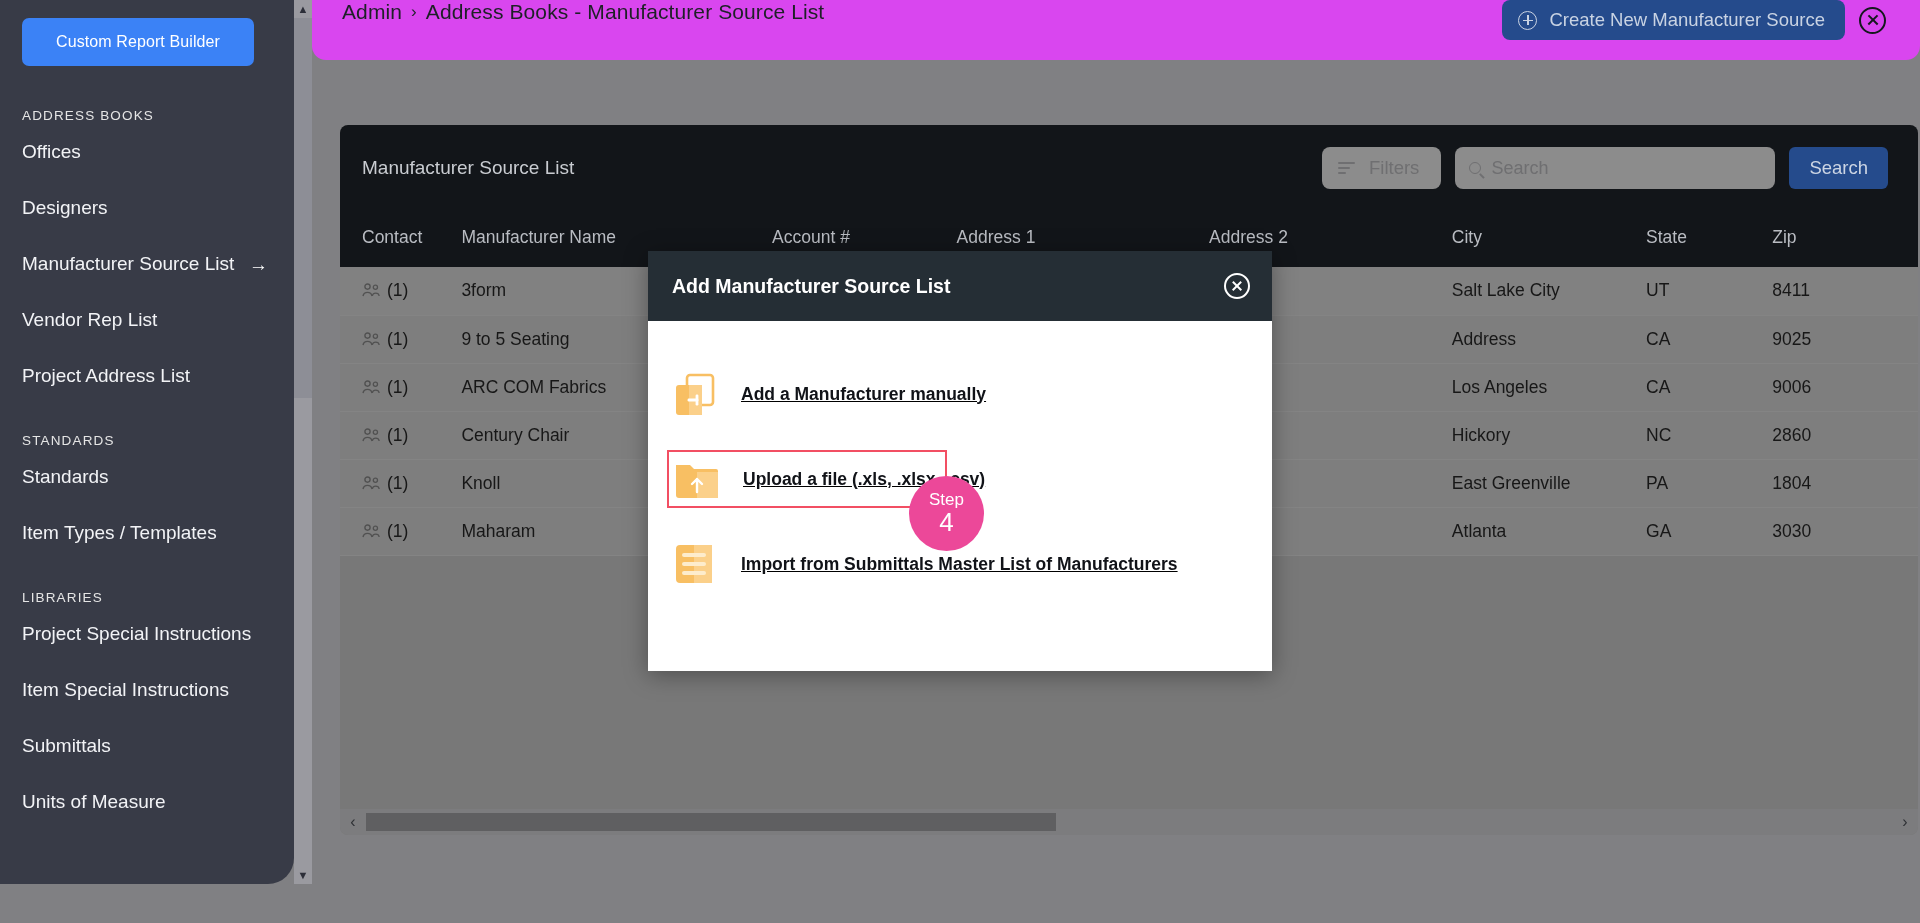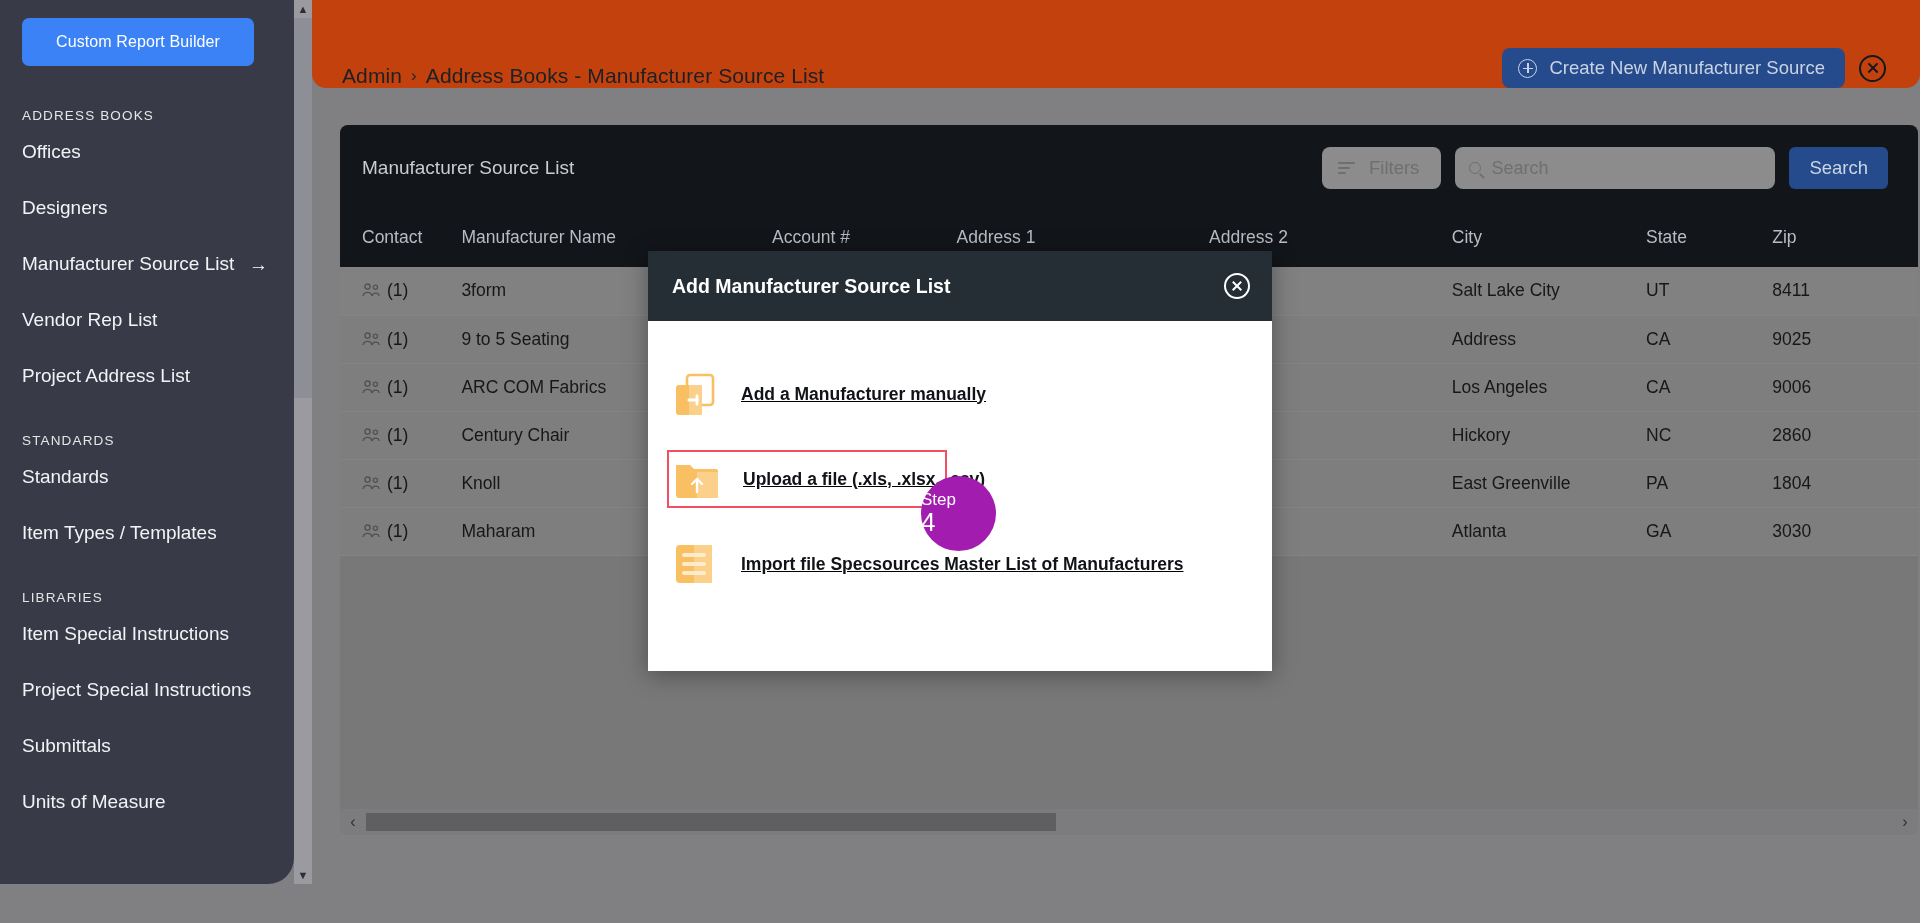--- a/index.html
+++ b/index.html
@@ -59,23 +59,23 @@
   }
   .side-scroll .sb-up { top: 0; }
   .side-scroll .sb-down { bottom: 0; }
 
   
   .page {
     position: absolute; left: 312px; top: 0; right: 0; bottom: 0;
     z-index: 5;
   }
   .topbar {
-    position: absolute; left: 0; top: 0; width: 1608px; height: 88px;
-    background: #c2410c; border-radius: 0 0 14px 14px;
-    display: flex; align-items: flex-end; justify-content: space-between;
+    position: absolute; left: 0; top: 0; width: 1608px; height: 60px;
+    background: #d946ef; border-radius: 0 0 14px 14px;
+    display: flex; align-items: flex-start; justify-content: space-between;
     padding: 0 34px 0 30px;
   }
   .breadcrumb {
     display: flex; align-items: center; gap: 9px;
     color: #1d2026; font-size: 21px; letter-spacing: .1px;
   }
   .breadcrumb .chev { font-size: 17px; color: #20242b; }
   .top-right { display: flex; align-items: center; gap: 14px; }
   .create-btn {
     display: flex; align-items: center; gap: 12px;
@@ -220,24 +220,24 @@
   .opt.wide { width: 520px; }
   .opt.highlight {
     border: 2.4px solid #f24f63; width: 280px; height: 58px;
     margin-left: 19px; padding-left: 2px;
   }
   .opt-label { font-size: 17.5px; font-weight: 700; color: #111318; white-space: nowrap; }
   .opt-icon { width: 50px; height: 50px; position: relative; flex: none; }
 
   
   .step-badge {
-    position: absolute; left: 273px; top: 155px;
+    position: absolute; left: 261px; top: 155px;
     width: 75px; height: 75px; border-radius: 50%;
-    background: #a21caf; color: #ffffff; z-index: 50;
-    display: flex; flex-direction: column; align-items: flex-start; justify-content: center;
+    background: #ec4899; color: #ffffff; z-index: 50;
+    display: flex; flex-direction: column; align-items: center; justify-content: center;
     line-height: 1.05;
   }
   .step-badge .s-word { font-size: 17px; }
   .step-badge .s-num  { font-size: 26px; }
 </style>
 </head>
 <body>
 
 <div id="root">
   <div class="scrim"></div>
@@ -267,24 +267,24 @@
           </div>
           <div class="side-group-label">STANDARDS</div>
           <div class="side-item">
             <span>Standards</span>
           </div>
           <div class="side-item">
             <span>Item Types / Templates</span>
           </div>
           <div class="side-group-label">LIBRARIES</div>
           <div class="side-item">
+            <span>Project Special Instructions</span>
+          </div>
+          <div class="side-item">
             <span>Item Special Instructions</span>
-          </div>
-          <div class="side-item">
-            <span>Project Special Instructions</span>
           </div>
           <div class="side-item">
             <span>Submittals</span>
           </div>
           <div class="side-item">
             <span>Units of Measure</span>
           </div>
         </div>
     </div>
   </aside>
@@ -526,21 +526,21 @@
       <div class="opt wide">
         <span class="opt-icon">
           <svg width="50" height="50" viewBox="0 0 50 50">
             <rect x="7" y="6" width="36" height="38" rx="4" fill="#f8bf63"></rect>
             <rect x="25" y="6" width="18" height="38" fill="#fbd08a"></rect>
             <rect x="13" y="14" width="24" height="4" rx="2" fill="#fdeccc"></rect>
             <rect x="13" y="23" width="24" height="4" rx="2" fill="#fdeccc"></rect>
             <rect x="13" y="32" width="24" height="4" rx="2" fill="#fdeccc"></rect>
           </svg>
         </span>
-        <span class="opt-label">Import file Specsources Master List of Manufacturers</span>
+        <span class="opt-label">Import from Submittals Master List of Manufacturers</span>
       </div>
 
       <div class="step-badge">
         <span class="s-word">Step</span>
         <span class="s-num">4</span>
       </div>
     </div>
   </div>
 </div>
 

